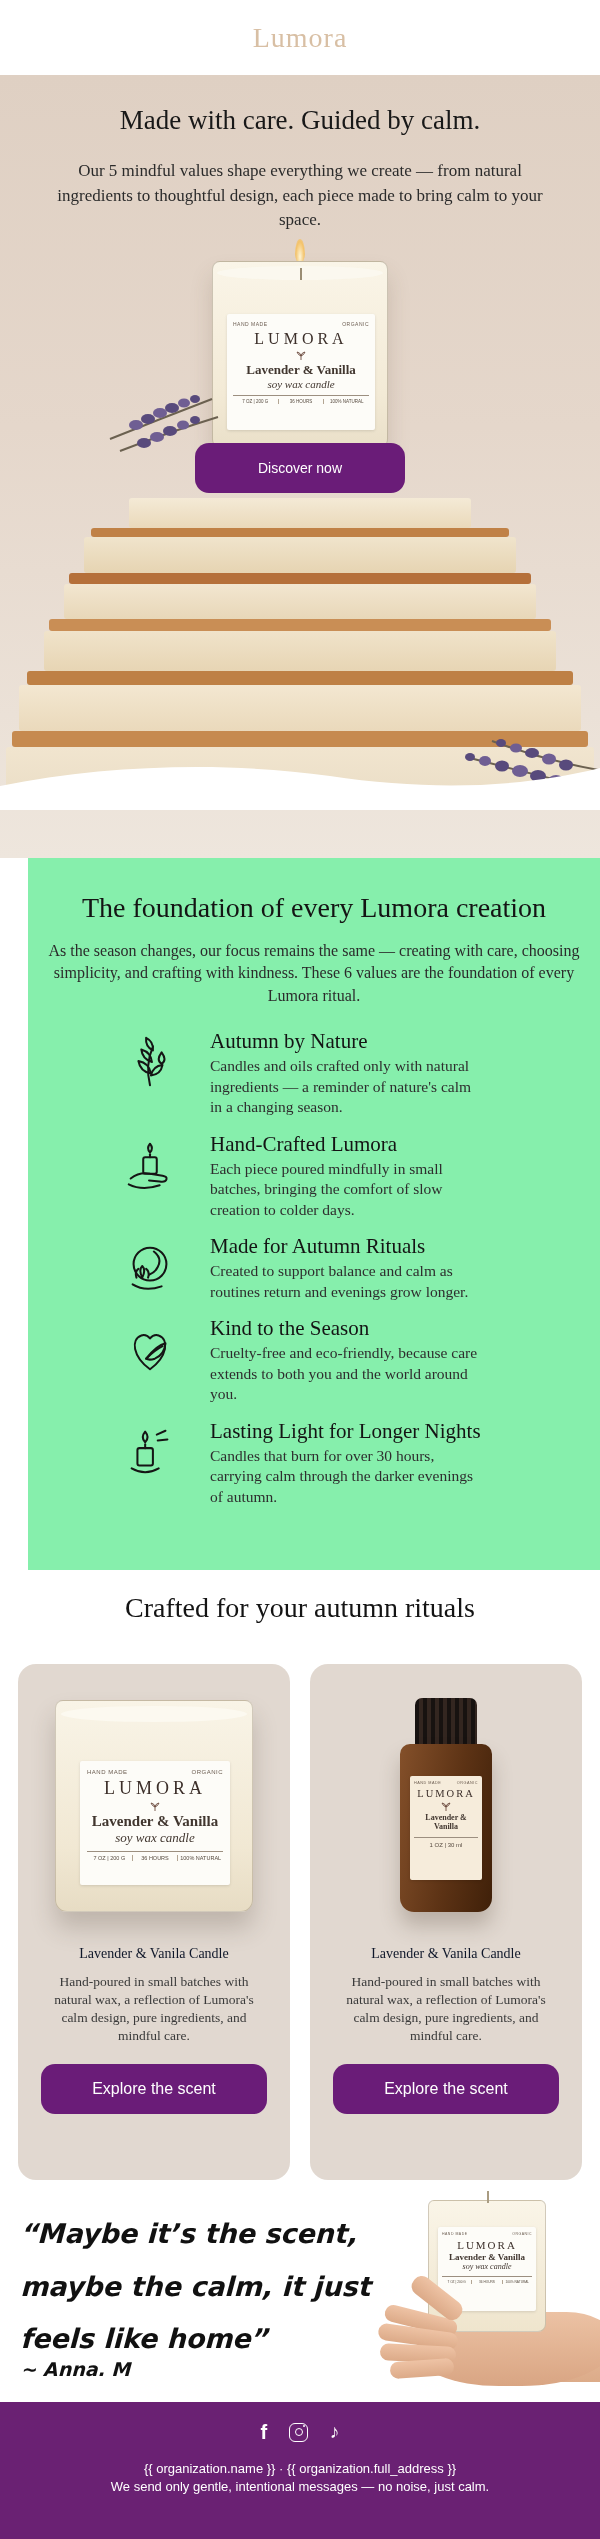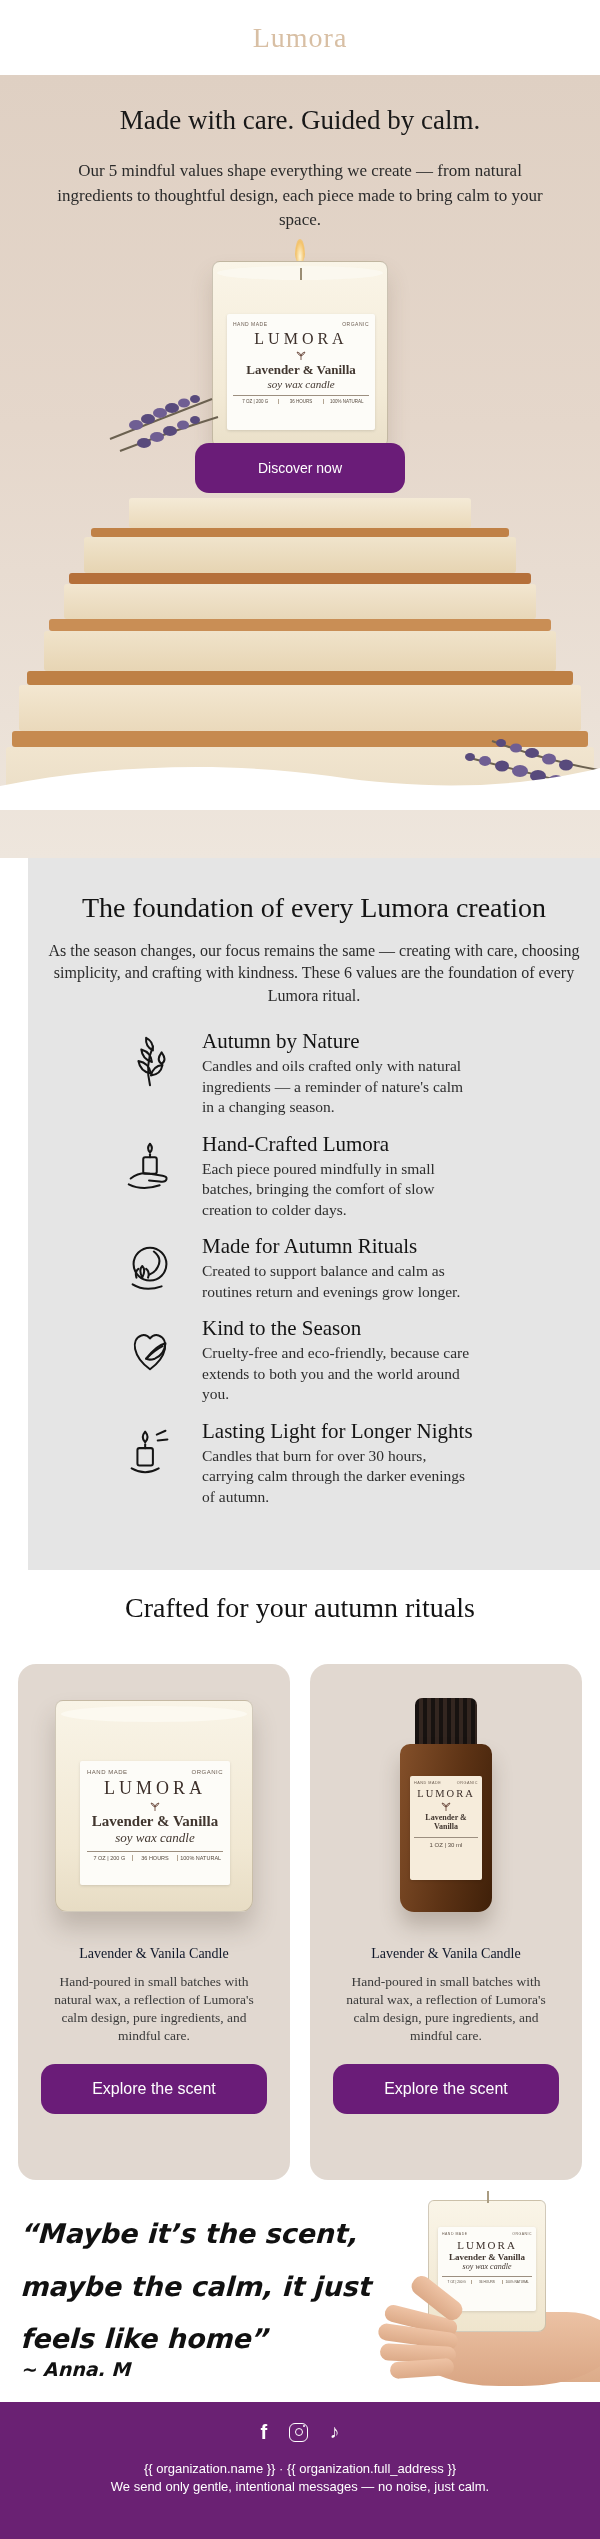--- a/index.html
+++ b/index.html
@@ -38,25 +38,25 @@
   .bk7{width:512px;height:40px;background:linear-gradient(#f0e3ca,#e7d5b4);} .bk8{width:546px;height:14px;background:#be8045;}
   .bk9{width:562px;height:46px;background:linear-gradient(#f3e7d1,#ead9bb);} .bk10{width:576px;height:16px;background:#c68a4f;}
   .bk11{width:588px;height:62px;background:linear-gradient(#f1e5cf,#e9dcc4);}
   .lav-left { position:absolute; left:100px; top:118px; }
   .lav-right { position:absolute; right:-6px; bottom:2px; }
   .btn { display:flex; align-items:center; justify-content:center; background:#6a1c78; color:#fff; font-family:"Liberation Sans", sans-serif; border:none; border-radius:14px; cursor:pointer; }
   .hero-cta { position:absolute; left:50%; transform:translateX(-50%); top:202px; width:210px; height:50px; font-size:14px; z-index:5; }
   .wave { position:absolute; left:0; bottom:-1px; width:600px; height:50px; z-index:6; }
 
   
-  .foundation { height:712px; background:#e5e5e5; text-align:center;margin-left:28px; }
+  .foundation { height:712px; background:#86efac; text-align:center;margin-left:28px; }
   .foundation h2 { font-size:28px; font-weight:400; margin-top:34px; color:#141414; }
   .foundation .fintro { font-size:16px; line-height:1.4; max-width:562px; margin:16px auto 0; color:#2b2b2b; }
   .values { width:400px; margin:22px auto 0; text-align:left; }
-  .vrow { display:flex; gap:16px; margin-bottom:14px; }
+  .vrow { display:flex; gap:24px; margin-bottom:14px; }
   .vicon { width:72px; flex:0 0 72px; display:flex; align-items:flex-start; justify-content:center; padding-top:4px; }
   .vtext { width:288px; }
   .vtitle { font-size:21px; color:#141414; line-height:1.15; }
   .vbody { font-size:15.5px; line-height:1.32; color:#2e2e2e; margin-top:3px; max-width:272px; }
 
   
   .products { height:620px; background:#fff; text-align:center; }
   .products h2 { font-size:28px; font-weight:400; margin-top:22px; color:#141414; }
   .cards { display:flex; gap:20px; padding:0 18px; margin-top:40px; }
   .card { flex:1; height:516px; background:#e1d8d0; border-radius:18px; padding:16px 14px; text-align:center; position:relative; overflow:hidden; }

